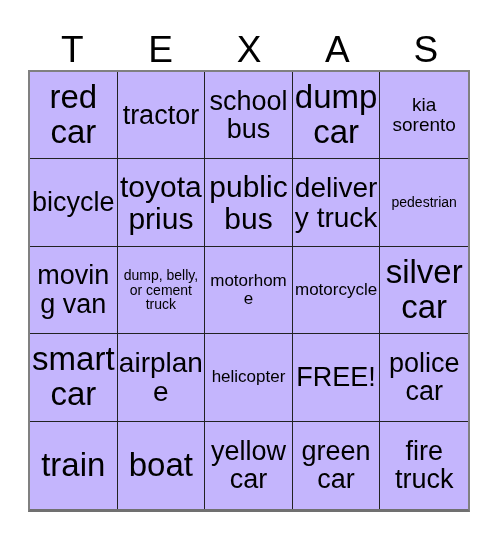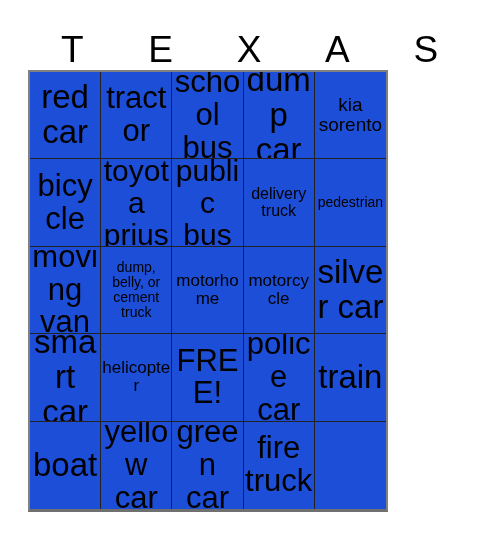--- a/index.html
+++ b/index.html
@@ -43,53 +43,53 @@
     font-weight: 400;
     color: #000;
     padding-bottom: 2px;
   }
 
   
   .grid {
     position: absolute;
     left: 28px;
     top: 70px;
-    width: 360px;
+    width: 442px;
     height: 442px;
     border-top: 2px solid #808080;
     border-left: 2px solid #808080;
     border-right: 2px solid #808080;
     border-bottom: 3px solid #707070;
     box-sizing: border-box;
     display: grid;
     grid-template-columns: repeat(5, 1fr);
     grid-template-rows: repeat(5, 1fr);
-    background: #1d4ed8;
+    background: #c4b5fd;
   }
   .cell {
     border-right: 1px solid #222222;
     border-bottom: 1px solid #222222;
     box-sizing: border-box;
     display: flex;
     align-items: center;
     justify-content: center;
     text-align: center;
     overflow: hidden;
     padding: 0 1px;
     line-height: 1.06;
     word-break: break-word;
   }
   .cell:nth-child(5n) { border-right: none; }
   .cell:nth-child(n+21) { border-bottom: none; }
 
   
   .fs-xxl { font-size: 33px; }
   .fs-xl  { font-size: 30px; }
-  .fs-l   { font-size: 31px; }
-  .fs-m   { font-size: 16px; }
+  .fs-l   { font-size: 27px; }
+  .fs-m   { font-size: 28px; }
   .fs-s   { font-size: 19px; }
   .fs-xs  { font-size: 17px; }
   .fs-xxs { font-size: 14px; }
 </style>
 </head>
 <body>
 
 <div class="card">
 
   <div class="header-row">
@@ -110,20 +110,21 @@
       <div class="cell fs-xl">toyota prius</div>
       <div class="cell fs-xl">public bus</div>
       <div class="cell fs-m">delivery truck</div>
       <div class="cell fs-xxs">pedestrian</div>
       <div class="cell fs-l">moving van</div>
       <div class="cell fs-xxs">dump, belly, or cement truck</div>
       <div class="cell fs-xs">motorhome</div>
       <div class="cell fs-xs">motorcycle</div>
       <div class="cell fs-xxl">silver car</div>
       <div class="cell fs-xxl">smart car</div>
+      <div class="cell fs-m">airplane</div>
       <div class="cell fs-xs">helicopter</div>
       <div class="cell fs-l">FREE!</div>
       <div class="cell fs-l">police car</div>
       <div class="cell fs-xxl">train</div>
       <div class="cell fs-xxl">boat</div>
       <div class="cell fs-l">yellow car</div>
       <div class="cell fs-l">green car</div>
       <div class="cell fs-l">fire truck</div>
     </div>
 

